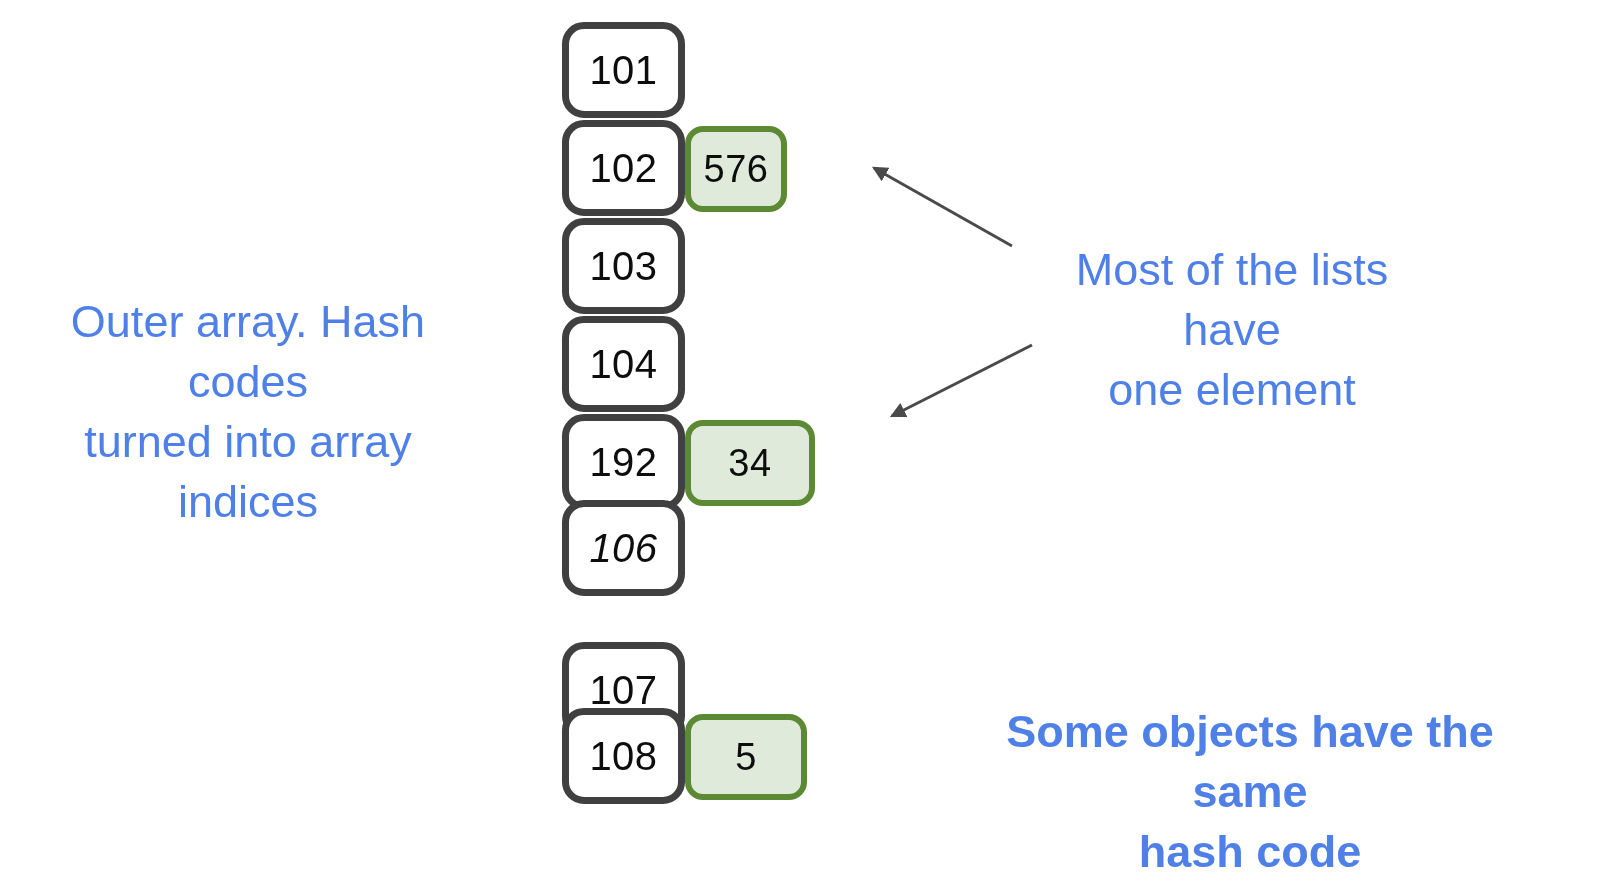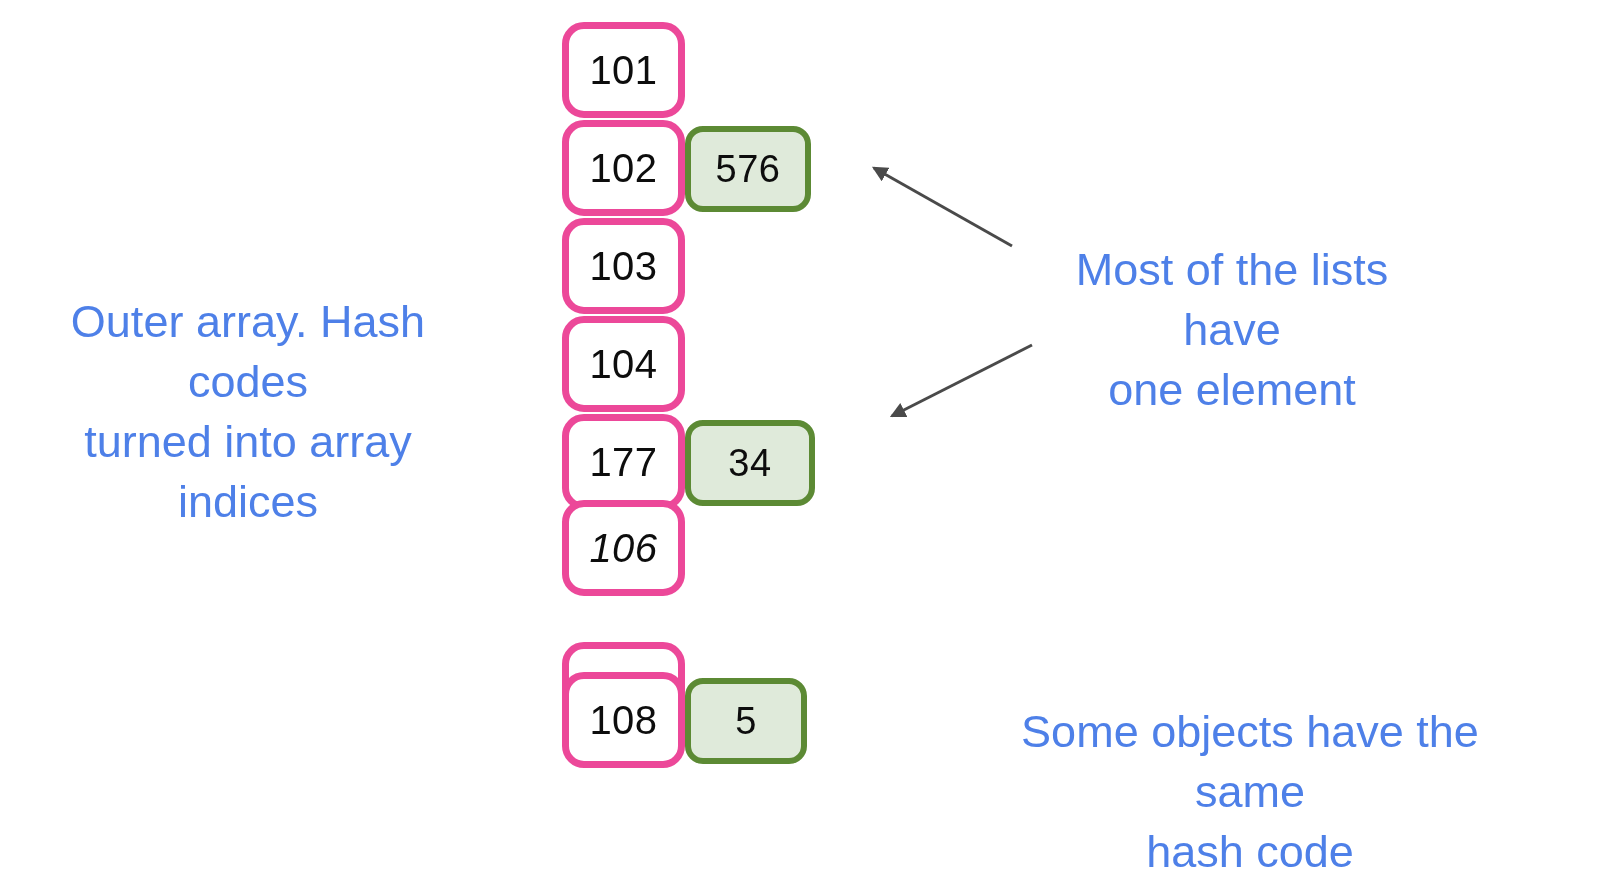--- a/index.html
+++ b/index.html
@@ -26,21 +26,21 @@
     width: 123px;
     height: 96px;
   }
   .bucket-cell {
     position: absolute;
     left: 0;
     top: 0;
     width: 123px;
     height: 96px;
     box-sizing: border-box;
-    border: 7px solid #ec4899;
+    border: 7px solid #404040;
     border-radius: 22px;
     background: #ffffff;
     display: flex;
     align-items: center;
     justify-content: center;
   }
   .bucket-label {
     font-size: 40px;
     line-height: 1;
     color: #0d0d0d;
@@ -70,21 +70,21 @@
     margin-right: 2px;
   }
   .entry-cell:last-child { margin-right: 0; }
   .entry-label {
     font-size: 38px;
     line-height: 1;
     color: #0d0d0d;
     letter-spacing: 0.5px;
     -webkit-font-smoothing: antialiased;
   }
-  .w-126 { width: 126px; }
+  .w-126 { width: 102px; }
   .w-122 { width: 122px; }
   .w-130 { width: 130px; }
 
   
   .note {
     position: absolute;
     color: #4e80e8;
     font-size: 45px;
     line-height: 1.33;
     white-space: pre-line;
@@ -100,20 +100,21 @@
     left: 1022px;
     top: 240px;
     width: 420px;
     text-align: center;
   }
   #note-same-hash {
     left: 980px;
     top: 702px;
     width: 540px;
     text-align: center;
+    font-weight: bold;
   }
 
   
   #arrows {
     position: absolute;
     left: 0;
     top: 0;
     width: 1600px;
     height: 890px;
     pointer-events: none;
@@ -162,42 +163,42 @@
   </div>
 
   <div class="bucket-row" style="top:316px;">
     <div class="bucket-cell">
       <span class="bucket-label">104</span>
     </div>
   </div>
 
   <div class="bucket-row" style="top:414px;">
     <div class="bucket-cell">
-      <span class="bucket-label">177</span>
+      <span class="bucket-label">192</span>
     </div>
     <div class="chain">
       <div class="entry-cell w-130">
         <span class="entry-label">34</span>
       </div>
     </div>
   </div>
 
   <div class="bucket-row" style="top:500px;font-style:italic;">
     <div class="bucket-cell">
       <span class="bucket-label">106</span>
     </div>
   </div>
 
   <div class="bucket-row" style="top:610px;margin-top:32px;">
     <div class="bucket-cell">
       <span class="bucket-label">107</span>
     </div>
   </div>
 
-  <div class="bucket-row" style="top:672px;">
+  <div class="bucket-row" style="top:708px;">
     <div class="bucket-cell">
       <span class="bucket-label">108</span>
     </div>
     <div class="chain">
       <div class="entry-cell w-122">
         <span class="entry-label">5</span>
       </div>
     </div>
   </div>
 

